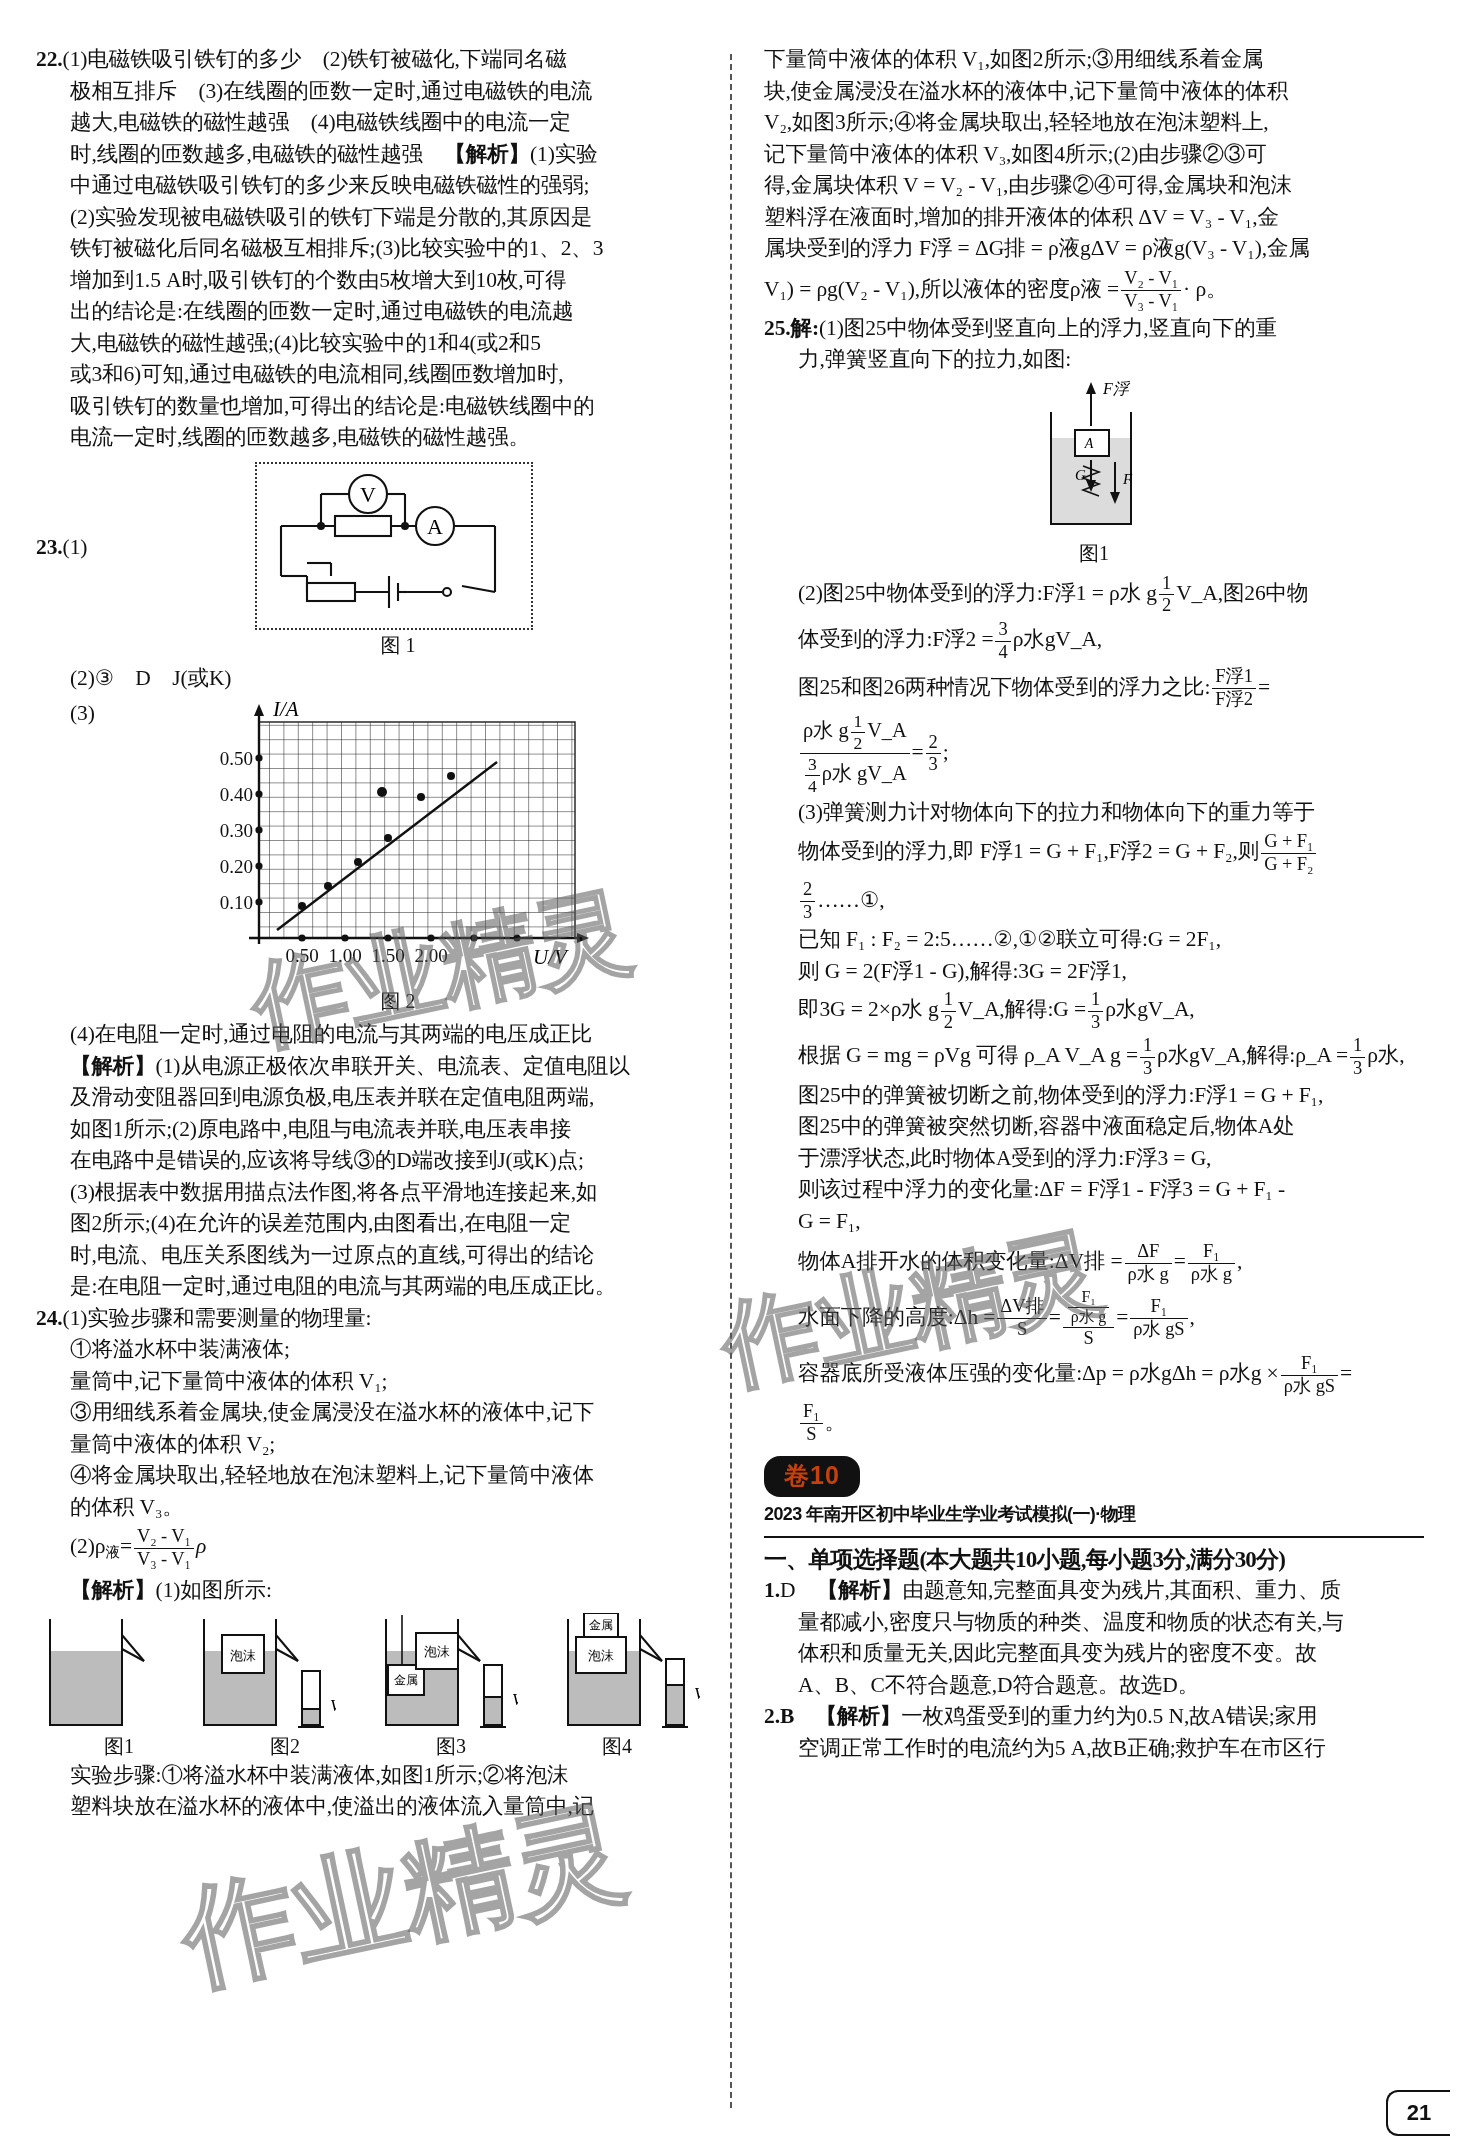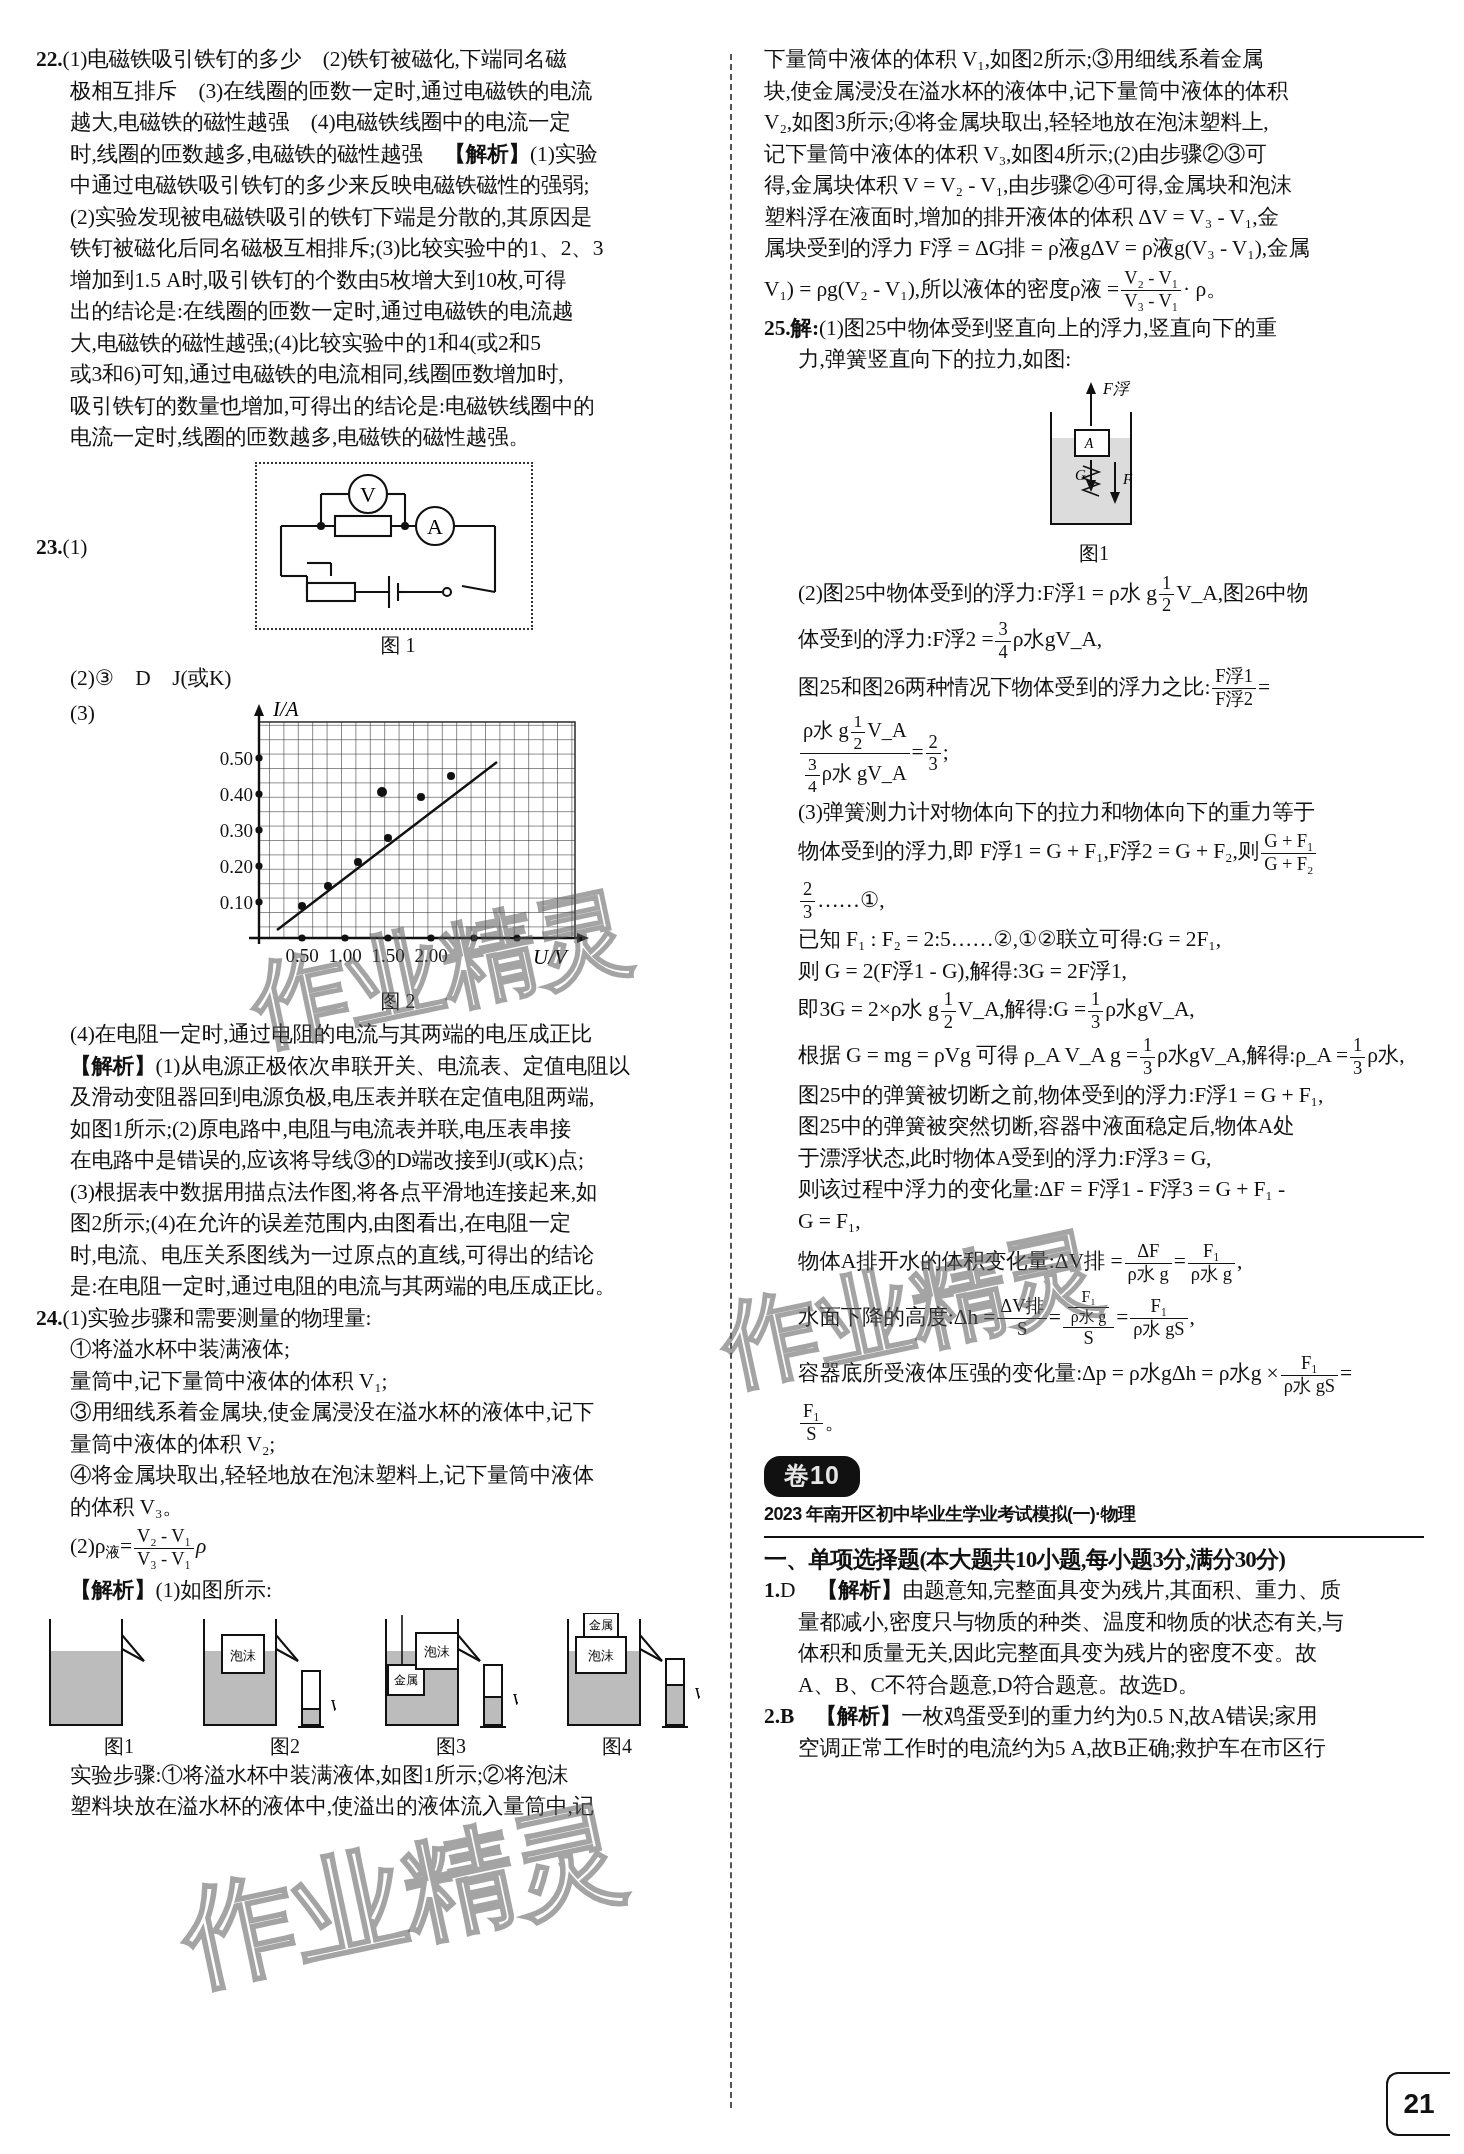--- a/index.html
+++ b/index.html
@@ -77,21 +77,21 @@
   .graphwrap { position: relative; width: 400px; height: 290px; margin: 2px auto 0; }
 
   
   .beakers { display:flex; justify-content: space-between; align-items:flex-end; margin-top:6px; }
   .beakercaps { display:flex; justify-content: space-between; margin-top:2px; }
   .beakercaps span { font-size: 20px; width:25%; text-align:center; }
 
   
   .vol-badge {
     display: inline-block;
-    background:#111; color:#e5e5e5;
+    background:#111; color:#c2410c;
     border-radius: 16px;
     padding: 3px 20px 5px;
     font-weight: bold;
     font-size: 25px;
     font-family: "Liberation Sans", sans-serif;
     letter-spacing: 1px;
   }
   .exam-title {
     font-size: 18px;
     font-weight: bold;
@@ -106,27 +106,27 @@
     font-family: Liberation Serif, serif;
     letter-spacing: -0.8px;
     white-space: nowrap;
   }
   .rule-above { border-top: 2px solid #111; margin: 10px 0 6px; }
 
   
   .pagenum {
     position: absolute;
     right: 14px; bottom: 18px;
-    width: 64px; height: 64px;
+    width: 64px; height: 46px;
     background: #fff;
     border: 2px solid #111;
     border-right: none;
     border-radius: 12px 0 0 12px;
     display: flex; align-items: center; justify-content: center;
-    font-size: 28px; font-weight: bold;
+    font-size: 22px; font-weight: bold;
     font-family: "Liberation Sans", sans-serif;
   }
 
   
   .wm {
     position: absolute;
     font-family: "Liberation Sans", sans-serif;
     font-weight: bold;
     color: rgba(0,0,0,0);
     -webkit-text-stroke: 2px rgba(90,90,90,0.55);

